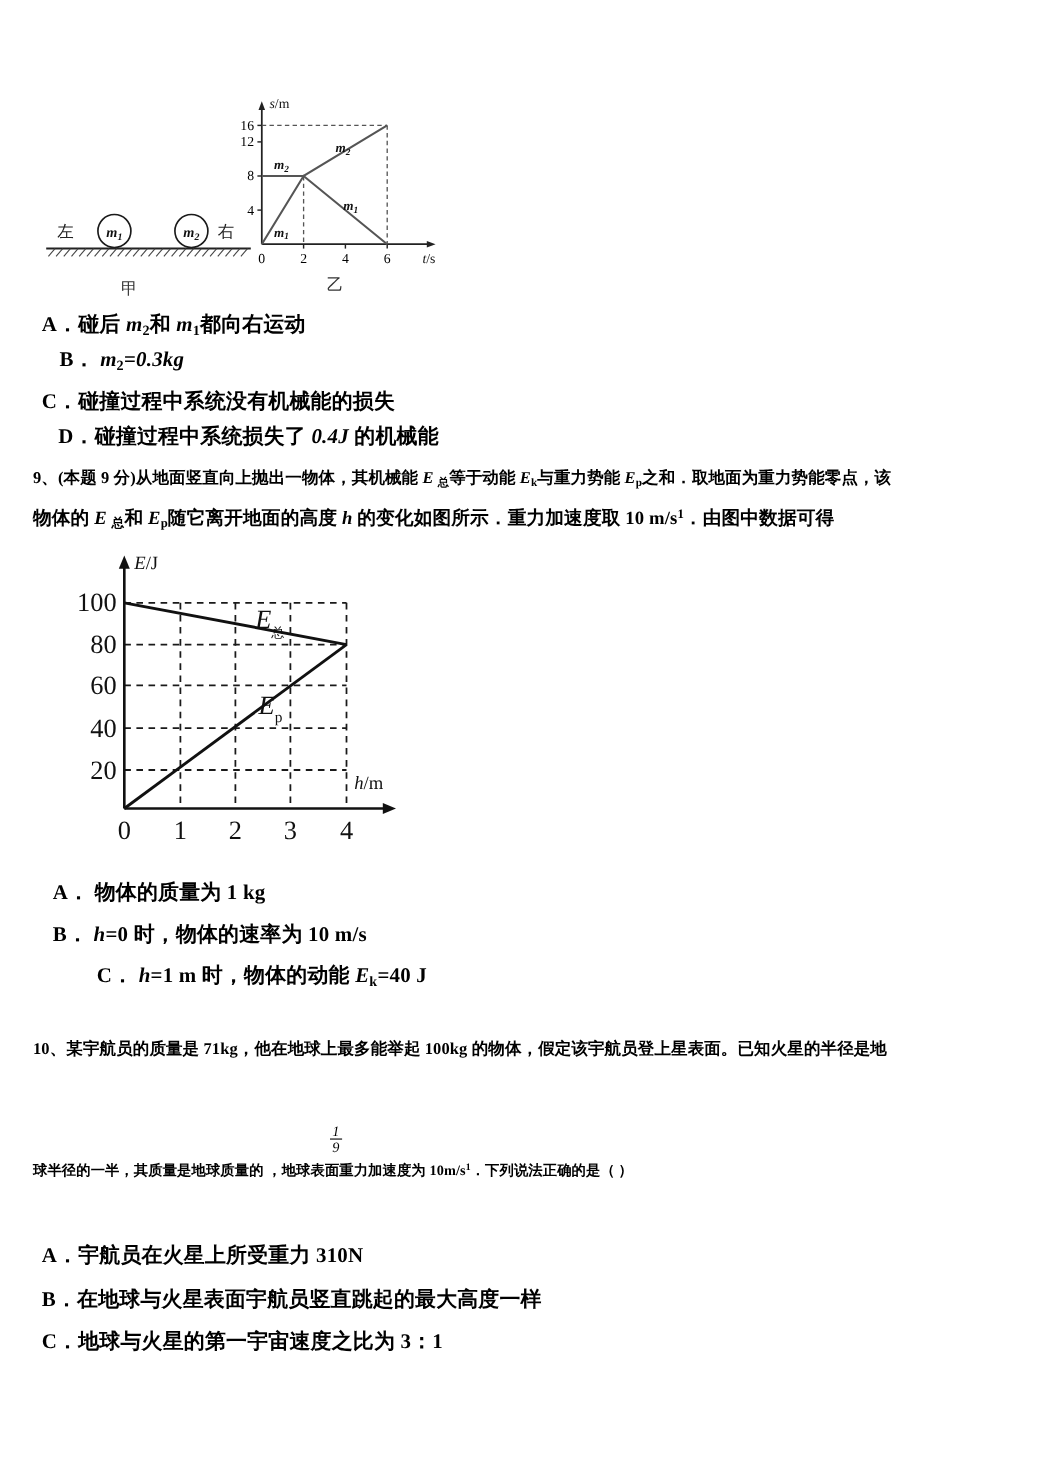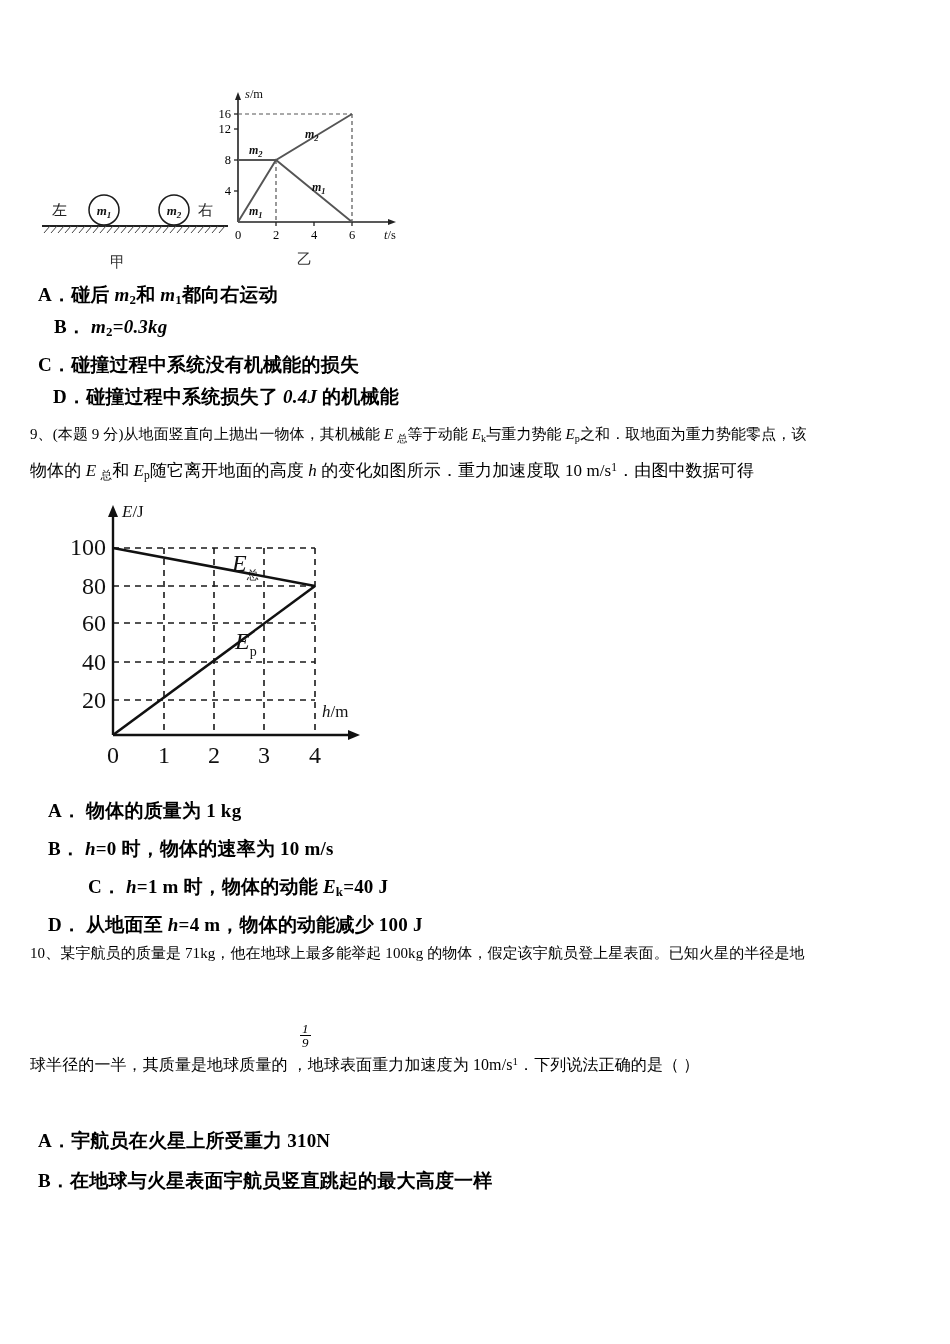--- a/index.html
+++ b/index.html
@@ -55,21 +55,21 @@
     white-space: nowrap;
     letter-spacing: 0.2px;
   }
   .opt .letter {
     font-family: "Liberation Serif", serif;
     font-weight: bold;
   }
   .qtext {
     position: absolute;
     font-size: 15.5px;
-    font-weight: normal;
+    font-weight: bold;
     font-family: "Liberation Serif", "DejaVu Serif", serif;
     white-space: nowrap;
     letter-spacing: 0.1px;
   }
   i { font-style: italic; }
   sub { font-size: 0.68em; vertical-align: -0.25em; }
   sup { font-size: 0.68em; vertical-align: 0.45em; }
 
   .frac {
     position: absolute;
@@ -265,37 +265,37 @@
 
   <div class="opt" style="left:48px; top:798px;">
     <span class="letter">A．</span>&nbsp;物体的质量为 1 kg
   </div>
   <div class="opt" style="left:48px; top:836px;">
     <span class="letter">B．</span>&nbsp;<i>h</i>=0 时，物体的速率为 10 m/s
   </div>
   <div class="opt" style="left:48px; top:874px;margin-left:40px;">
     <span class="letter">C．</span>&nbsp;<i>h</i>=1 m 时，物体的动能 <i>E</i><sub>k</sub>=40 J
   </div>
-  <div class="opt" style="left:48px; top:912px;">
-    <span class="letter">D．</span>&nbsp;从地面至 <i>h</i>=4 m，物体的动能减少 100 J
-  </div>
 
   <div class="qtext" style="left:30px; top:944px; font-size:15px;">
     10、某宇航员的质量是 71kg，他在地球上最多能举起 100kg 的物体，假定该宇航员登上星表面。已知火星的半径是地
   </div>
 
   <div class="frac" style="left:300px; top:1022px;">
     <span class="num">1</span>
     <span class="den">9</span>
   </div>
 
-  <div class="qtext" style="left:30px; top:1055px; font-size:16px;">
+  <div class="qtext" style="left:30px; top:1055px; font-size:13px;">
     球半径的一半，其质量是地球质量的 ，地球表面重力加速度为 10m/s<sup>1</sup>．下列说法正确的是（        ）
   </div>
 
   <div class="opt" style="left:38px; top:1128px;">
     <span class="letter">A．</span>宇航员在火星上所受重力 310N
   </div>
   <div class="opt" style="left:38px; top:1168px;">
     <span class="letter">B．</span>在地球与火星表面宇航员竖直跳起的最大高度一样
   </div>
+  <div class="opt" style="left:38px; top:1206px;">
+    <span class="letter">C．</span>地球与火星的第一宇宙速度之比为 3：1
+  </div>
 
 </div>
 
 </body></html>

